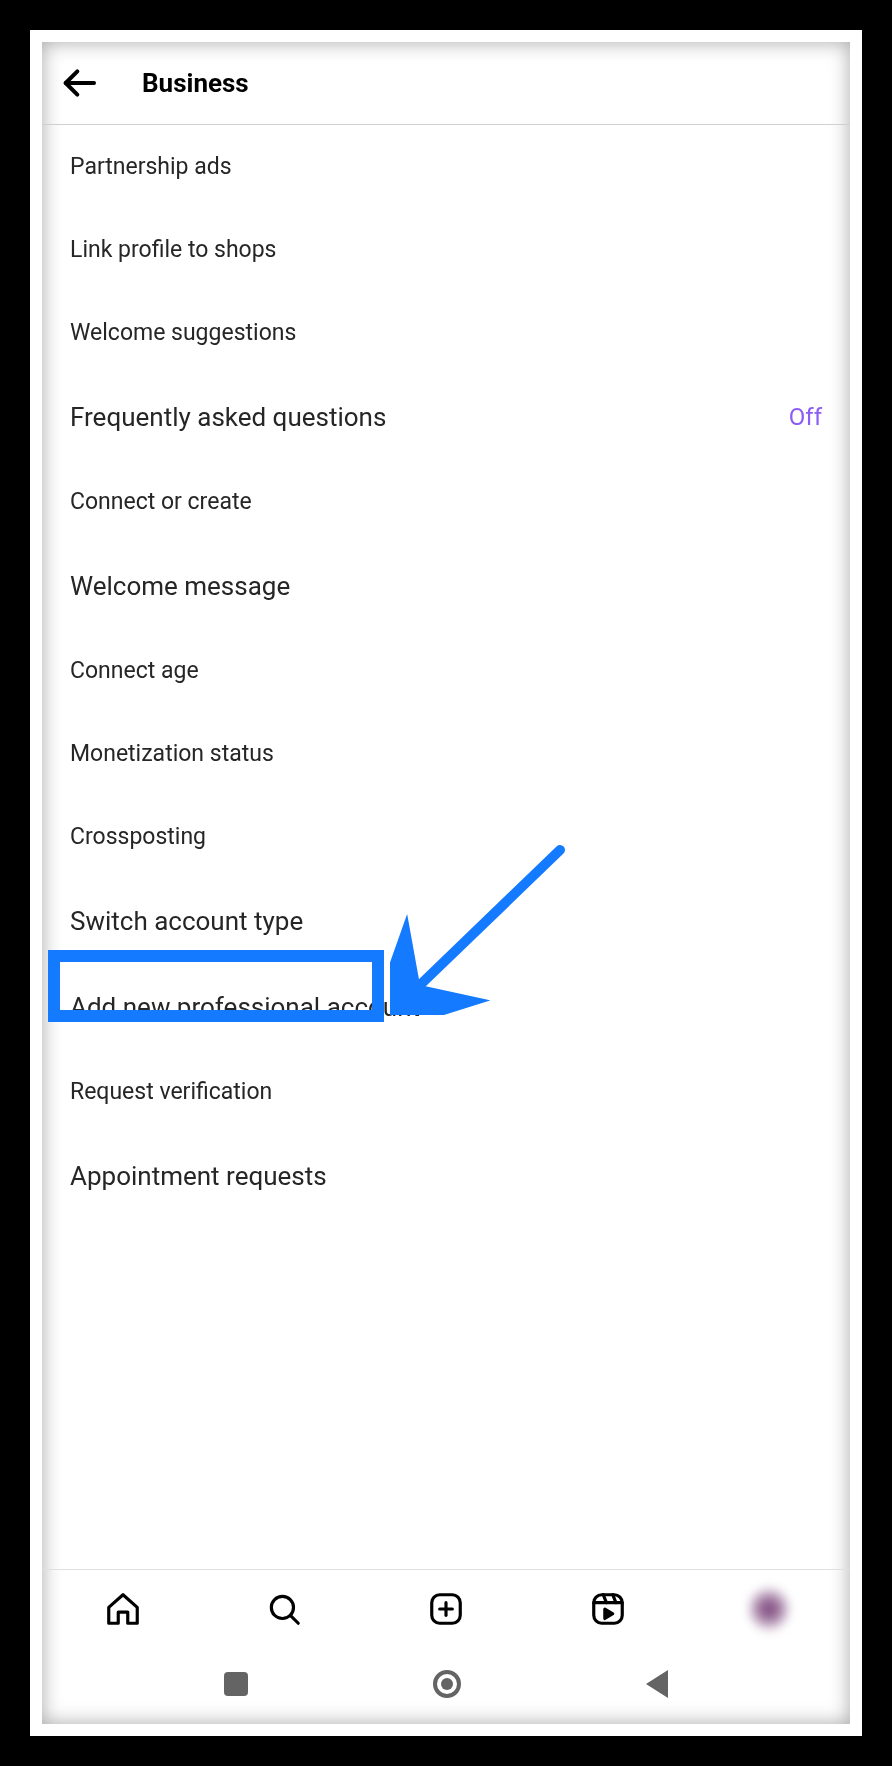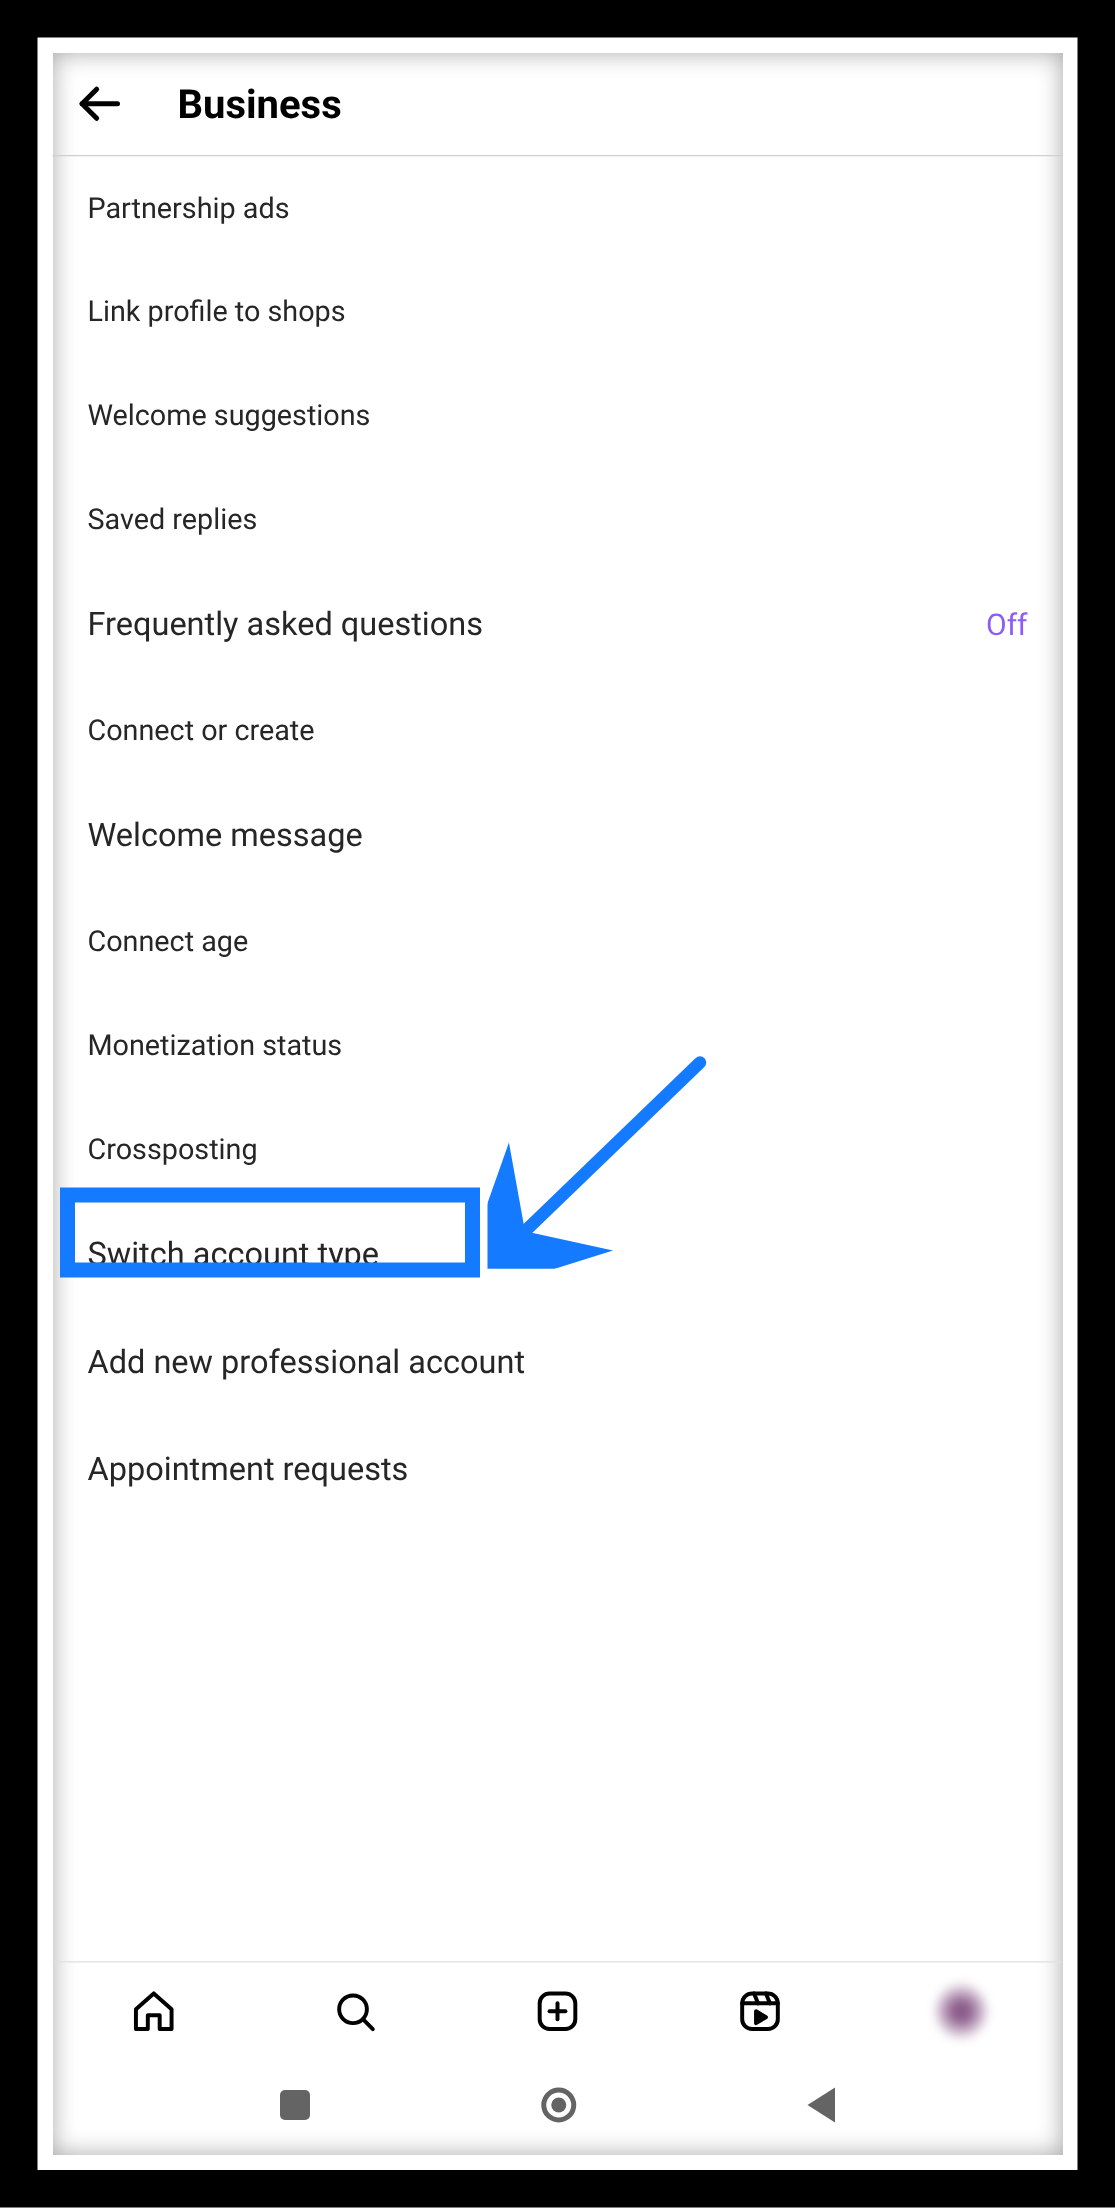--- a/index.html
+++ b/index.html
@@ -35,21 +35,21 @@
       border-bottom: 1px solid #d0d0d0;
     }
     .back-icon {
       width: 46px;
       height: 46px;
       display: flex;
       align-items: center;
       justify-content: center;
     }
     .page-title {
-      font-size: 32px;
+      font-size: 26px;
       font-weight: 700;
       color: #000;
       margin-left: 40px;
     }
     .list {
       flex: 1;
       overflow: hidden;
       position: relative;
     }
     .list-item {
@@ -126,23 +126,20 @@
 
       <div class="list-item small">
         <span>Partnership ads</span>
       </div>
       <div class="list-item small">
         <span>Link profile to shops</span>
       </div>
       <div class="list-item small">
         <span>Welcome suggestions</span>
       </div>
-      <div class="list-item small">
-        <span>Saved replies</span>
-      </div>
       <div class="list-item med">
         <span>Frequently asked questions</span>
         <span class="status">Off</span>
       </div>
       <div class="list-item small">
         <span>Connect or create</span>
       </div>
       <div class="list-item med">
         <span>Welcome message</span>
       </div>
@@ -153,20 +150,23 @@
         <span>Monetization status</span>
       </div>
       <div class="list-item small">
         <span>Crossposting</span>
       </div>
       <div class="list-item med" id="switch-item">
         <span>Switch account type</span>
       </div>
       <div class="list-item med">
         <span>Add new professional account</span>
+      </div>
+      <div class="list-item small">
+        <span>Request verification</span>
       </div>
       <div class="list-item med">
         <span>Appointment requests</span>
       </div>
 
       <div class="highlight-box" style="left:6px; top:825px; width:336px; height:72px;"></div>
 
       <svg class="arrow" style="left:348px; top:710px;" width="190" height="180" viewBox="0 0 190 180">
         <defs>
           <marker id="ah" markerWidth="14" markerHeight="14" refX="4" refY="6" orient="auto">

